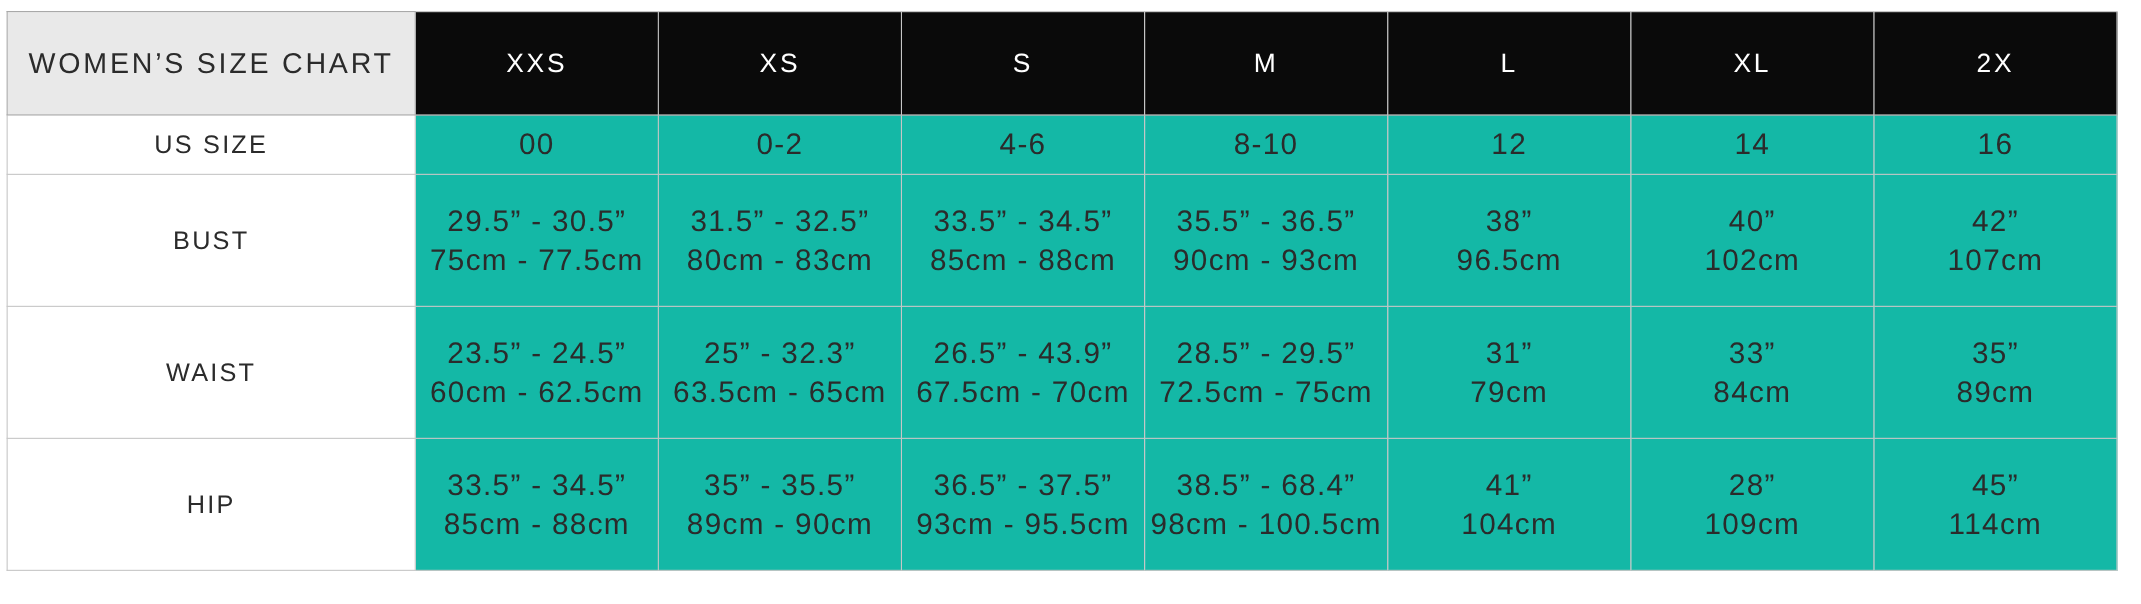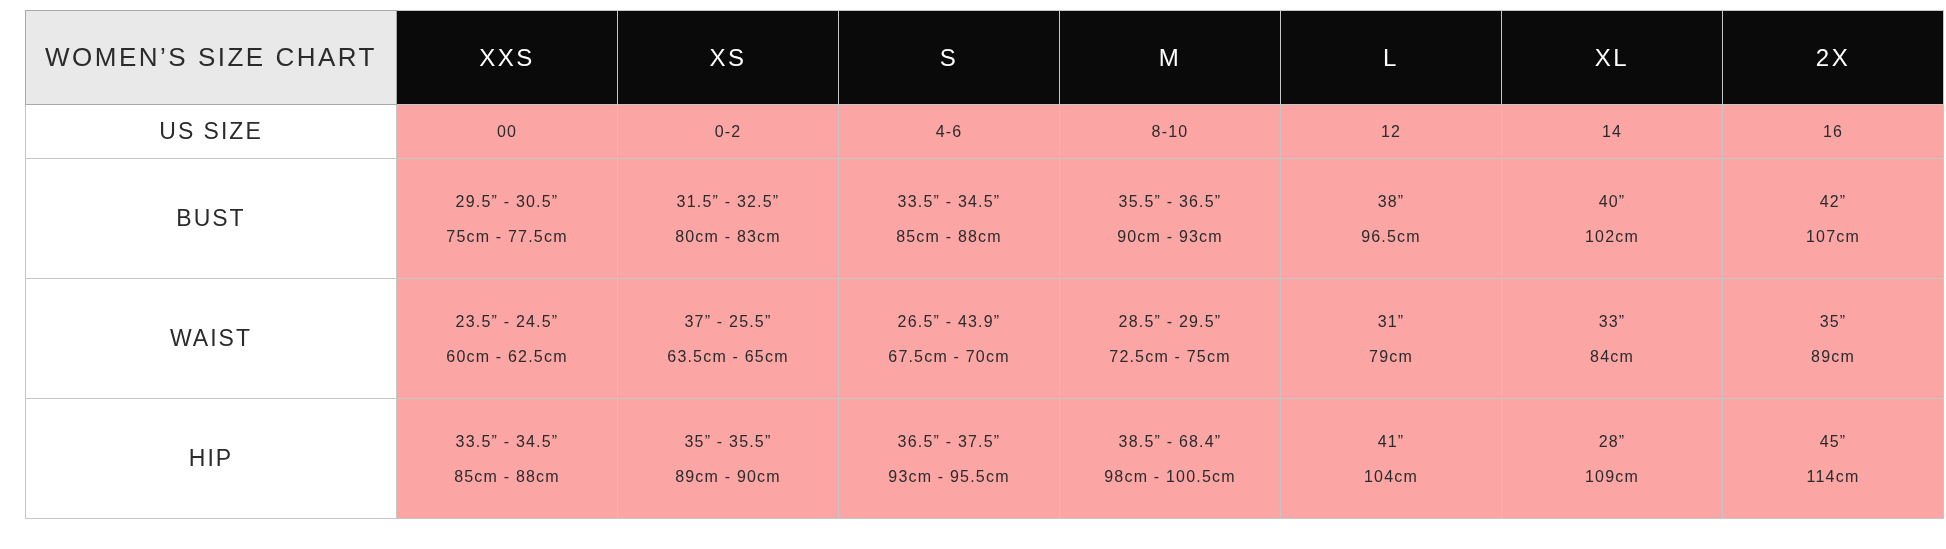--- a/index.html
+++ b/index.html
@@ -11,21 +11,21 @@
     --text:#2b2b2b;
   }
   *{box-sizing:border-box;}
   html,body{margin:0;padding:0;background:#ffffff;}
   body{
     width:1946px;height:549px;
     font-family:"Liberation Sans", sans-serif;
     color:var(--text);
     overflow:hidden;
   }
-  .chart-wrap{padding:10px 25px;}
+  .chart-wrap{padding:10px 6px;}
   table.size-chart{
     border-collapse:collapse;
     table-layout:fixed;
     width:1918px;
   }
   col.label-col{width:371px;}
   col.size-col{width:221px;}
   th,td{
     border:1px solid var(--grid);
     text-align:center;
@@ -52,23 +52,23 @@
   
   tr.row-ussize{height:54px;}
   tr.row-measure{height:120px;}
   th.row-label{
     font-size:23px;
     letter-spacing:2px;
     color:var(--text);
     background:#ffffff;
   }
   td.value-cell{
-    font-size:16px;
+    font-size:27px;
     letter-spacing:1.2px;
-    background:#fca5a5;
+    background:#14b8a6;
   }
   td.value-cell .line-in,
   td.value-cell .line-cm{
     line-height:35px;
   }
 </style>
 </head>
 <body>
 
 <div class="chart-wrap">
@@ -153,21 +153,21 @@
             <div class="line-cm">107cm</div>
           </td>
         </tr>
         <tr class="row-measure">
           <th class="row-label">WAIST</th>
           <td class="value-cell">
             <div class="line-in">23.5” - 24.5”</div>
             <div class="line-cm">60cm - 62.5cm</div>
           </td>
           <td class="value-cell">
-            <div class="line-in">37” - 25.5”</div>
+            <div class="line-in">25” - 32.3”</div>
             <div class="line-cm">63.5cm - 65cm</div>
           </td>
           <td class="value-cell">
             <div class="line-in">26.5” - 43.9”</div>
             <div class="line-cm">67.5cm - 70cm</div>
           </td>
           <td class="value-cell">
             <div class="line-in">28.5” - 29.5”</div>
             <div class="line-cm">72.5cm - 75cm</div>
           </td>

